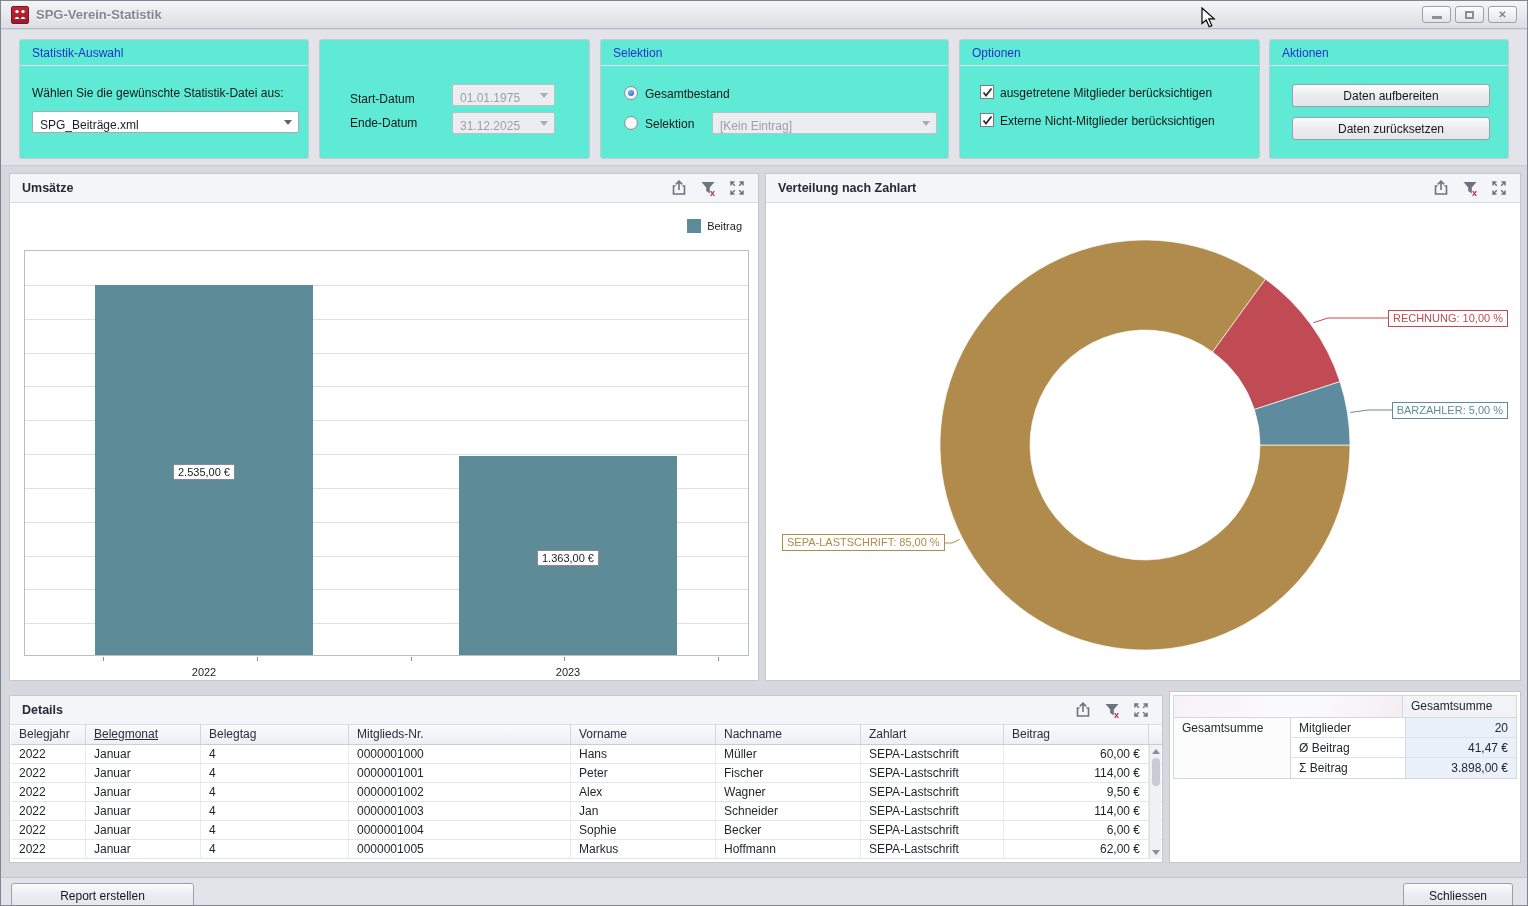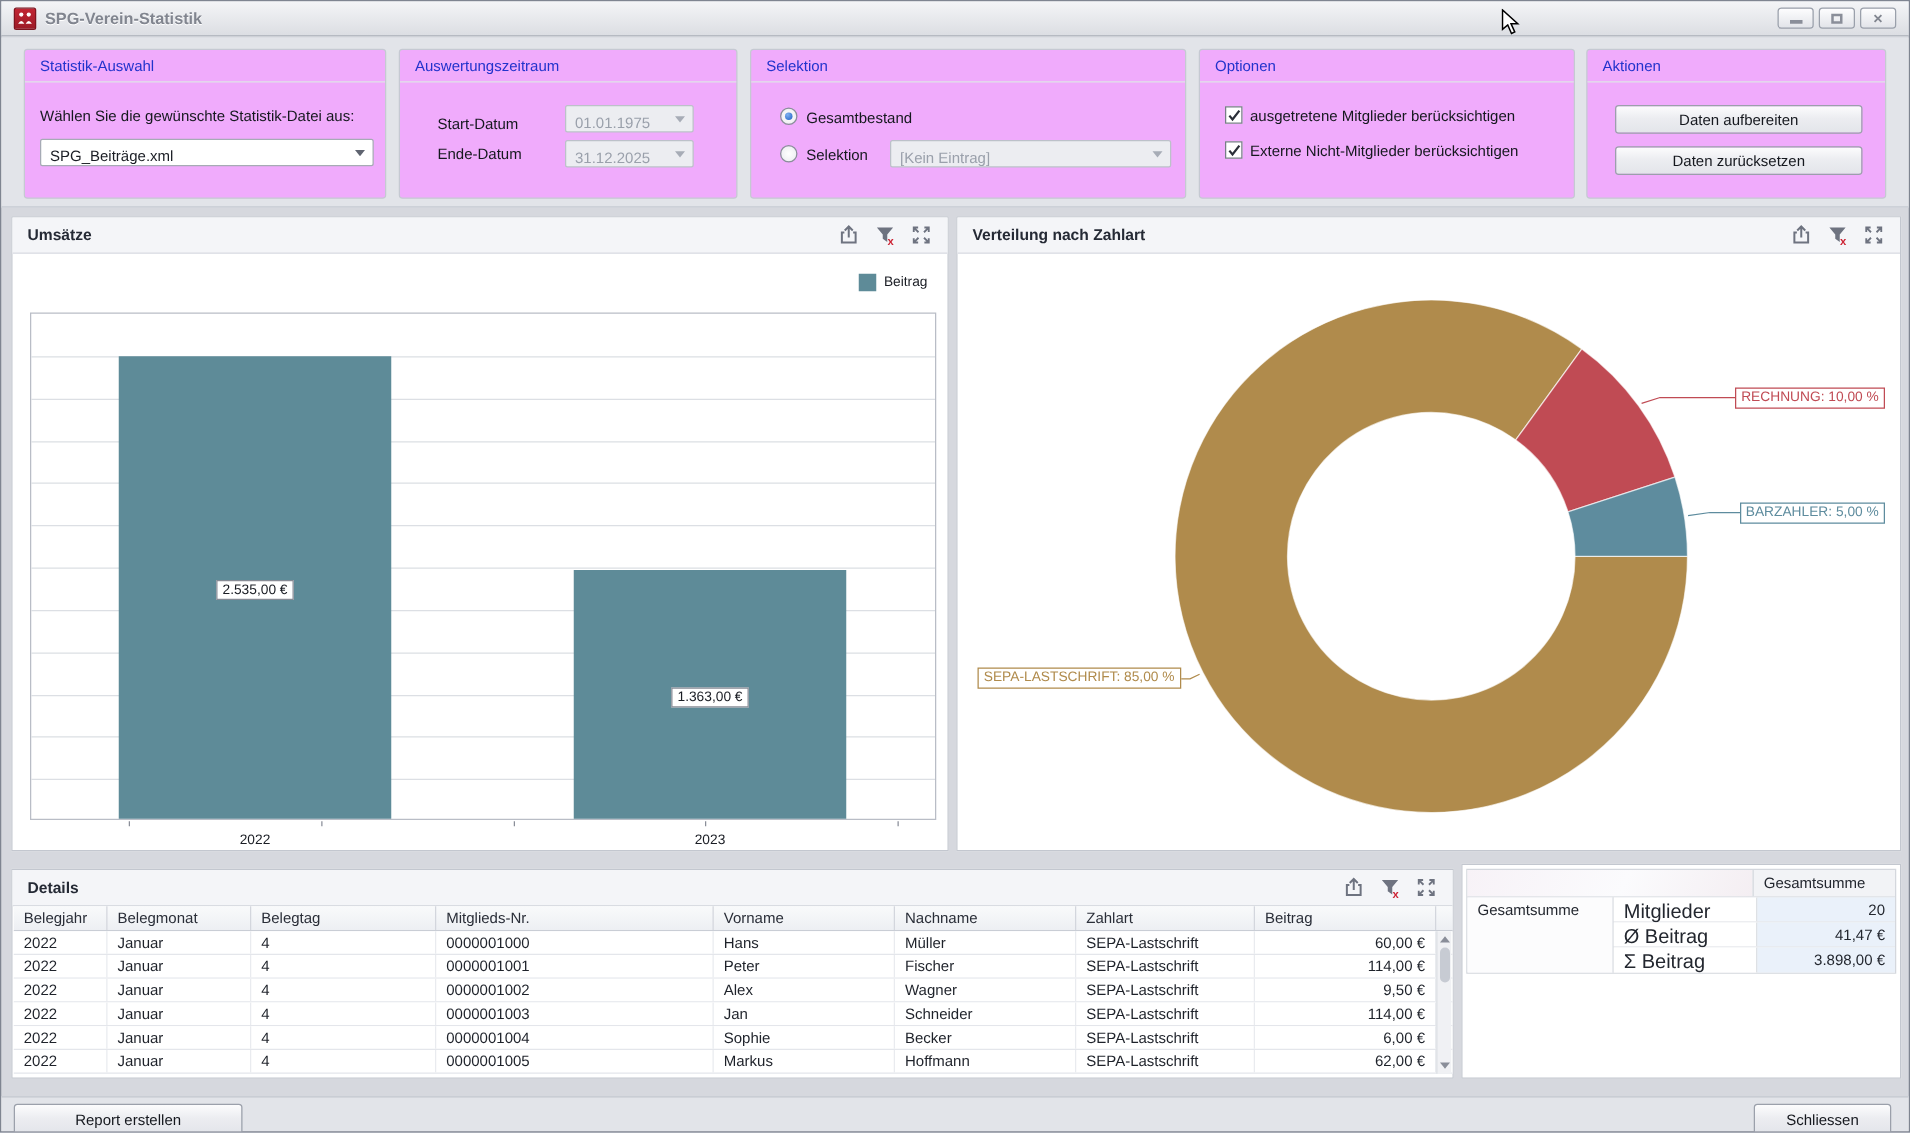--- a/index.html
+++ b/index.html
@@ -19,21 +19,21 @@
   .win-controls { margin-left:auto; display:flex; gap:4px; margin-right:10px; }
   .win-btn { width:29px; height:17px; border:1px solid #9aa0ab; border-radius:3px;
     background:linear-gradient(#fdfdfe,#e2e4e9); display:flex; align-items:center; justify-content:center;
     color:#81858f; font-size:10px; font-weight:bold; cursor:default; }
   .win-btn .minbar { width:10px; height:3px; background:#8a8e99; margin-top:6px; }
   .win-btn .maxsq  { width:9px; height:8px; border:2px solid #8a8e99; }
 
   
   .toolbar { position:absolute; top:29px; left:0; width:100%; height:136px;
     background:#e2e4e9; border-bottom:1px solid #c6cad2; }
-  .groupbox { position:absolute; top:9px; height:120px; background:#f0abfc;
+  .groupbox { position:absolute; top:9px; height:120px; background:#5eead4;
     border:1px solid #c5c9d2; border-radius:3px; }
   .gb-title { color:#2233cc; font-size:12px; padding:6px 12px 5px 12px;
     border-bottom:1px solid #e0e3e8; }
   .lbl { position:absolute; font-size:12px; color:#15181e; white-space:nowrap; }
   .combo { position:absolute; height:22px; background:#ffffff; border:1px solid #a6abb5;
     border-radius:2px; font-size:12px; color:#1a1d24; display:flex; align-items:flex-end;
     padding:0 20px 0 7px; white-space:nowrap; }
   .combo .carrow { position:absolute; right:6px; top:8px; width:0; height:0;
     border-left:4px solid transparent; border-right:4px solid transparent; border-top:5px solid #5f6470; }
   .combo.disabled { background:#ecedf1; color:#9aa0ab; border-color:#bcc1c9; }
@@ -93,21 +93,21 @@
   .gesamt-inner { position:absolute; left:3px; top:3px; right:3px; border:1px solid #d4d7dd; }
   .g-head { display:flex; height:22px; border-bottom:1px solid #d4d7dd; }
   .g-corner { flex:1; background:linear-gradient(115deg,#f7f2f7 0%,#fbfbfd 55%,#f4eef2 100%); }
   .g-colhead { width:114px; background:#f2f3f6; border-left:1px solid #d4d7dd;
     font-size:12px; color:#23272f; padding:3px 0 0 8px; }
   .g-bodywrap { display:flex; }
   .g-rowhead { width:116px; font-size:12px; color:#23272f; padding:3px 0 0 8px; background:#fcfcfd; }
   .g-rows { flex:1; display:flex; flex-direction:column; border-left:1px solid #d4d7dd; }
   .g-row { display:flex; height:20px; border-bottom:1px solid #dfe2e8; }
   .g-row:last-child { border-bottom:none; }
-  .g-label { width:115px; font-size:16px; color:#23272f; padding:3px 0 0 8px; background:#ffffff;
+  .g-label { width:115px; font-size:12px; color:#23272f; padding:3px 0 0 8px; background:#ffffff;
     border-right:1px solid #d4d7dd; }
   .g-value { flex:1; font-size:12px; color:#23272f; padding:3px 8px 0 0; text-align:right; background:#eaf1fa; }
 
   
   .footer { position:absolute; left:0; bottom:0; width:100%; height:28px;
     background:#e2e4e9; border-top:1px solid #c2c6ce; }
 
   .cursor { position:absolute; left:1200px; top:6px; z-index:50; }
 </style>
 </head>
@@ -141,21 +141,20 @@
     <div class="groupbox" style="left:18px; width:290px;">
       <div class="gb-title">Statistik-Auswahl</div>
       <div class="lbl" style="left:12px; top:46px;">Wählen Sie die gewünschte Statistik-Datei aus:</div>
       <div class="combo" style="left:12px; top:71px; width:267px;">
         <span>SPG_Beiträge.xml</span>
         <span class="carrow"></span>
       </div>
     </div>
 
     <div class="groupbox" style="left:318px; width:271px;">
-      <div class="gb-title">Auswertungszeitraum</div>
       <div class="lbl" style="left:30px; top:52px;">Start-Datum</div>
       <div class="combo disabled" style="left:132px; top:44px; width:103px;">
         <span>01.01.1975</span>
         <span class="carrow"></span>
       </div>
       <div class="lbl" style="left:30px; top:76px;">Ende-Datum</div>
       <div class="combo disabled" style="left:132px; top:72px; width:103px;">
         <span>31.12.2025</span>
         <span class="carrow"></span>
       </div>
@@ -298,21 +297,21 @@
             <path d="M11.5 3 H15 V6.5 M14.7 3.3 L11.2 6.8"></path>
             <path d="M3 11.5 V15 H6.5 M3.3 14.7 L6.8 11.2"></path>
             <path d="M15 11.5 V15 H11.5 M14.7 14.7 L11.2 11.2"></path>
           </g>
         </svg>
       </div>
     </div>
     <div class="details-table">
         <div class="t-row t-head">
           <div class="t-cell" style="width: 75px;">Belegjahr</div>
-          <div class="t-cell" style="width: 115px;">Belegmonat</div>
+          <div class="t-cell" style="width: 115px; text-decoration: underline;">Belegmonat</div>
           <div class="t-cell" style="width: 148px;">Belegtag</div>
           <div class="t-cell" style="width: 222px;">Mitglieds-Nr.</div>
           <div class="t-cell" style="width: 145px;">Vorname</div>
           <div class="t-cell" style="width: 145px;">Nachname</div>
           <div class="t-cell" style="width: 143px;">Zahlart</div>
           <div class="t-cell" style="width: 145px;">Beitrag</div>
         </div>
         <div class="t-row">
           <div class="t-cell" style="width: 75px;">2022</div>
           <div class="t-cell" style="width: 115px;">Januar</div>

